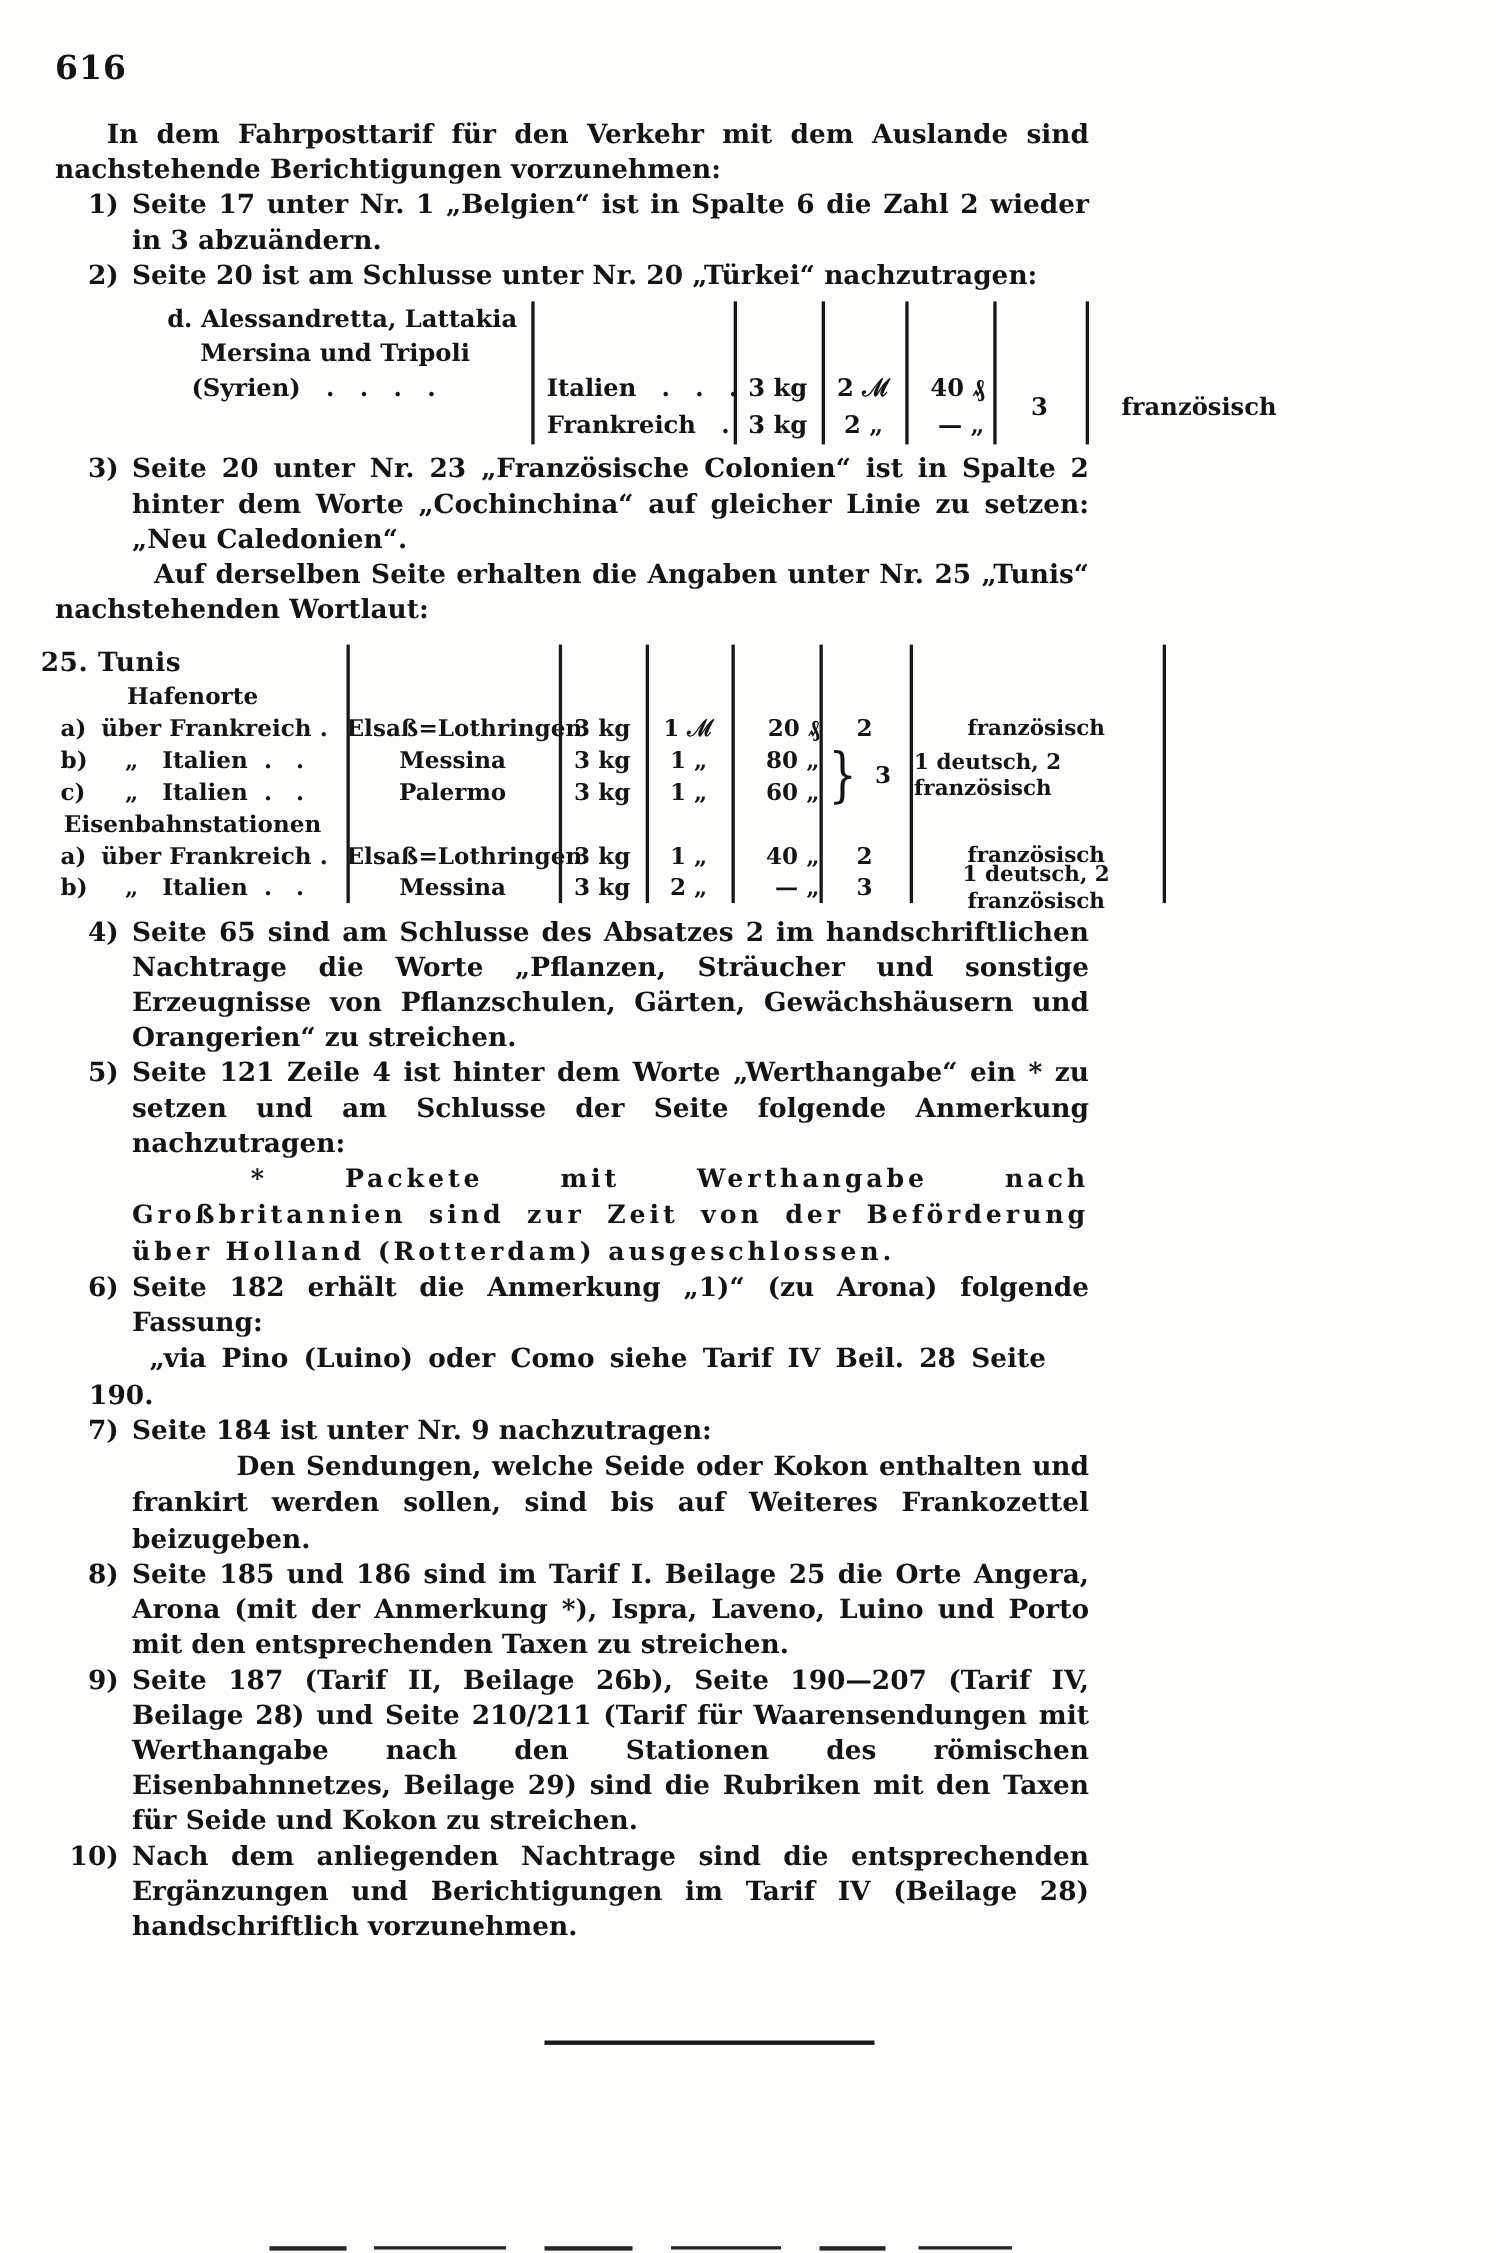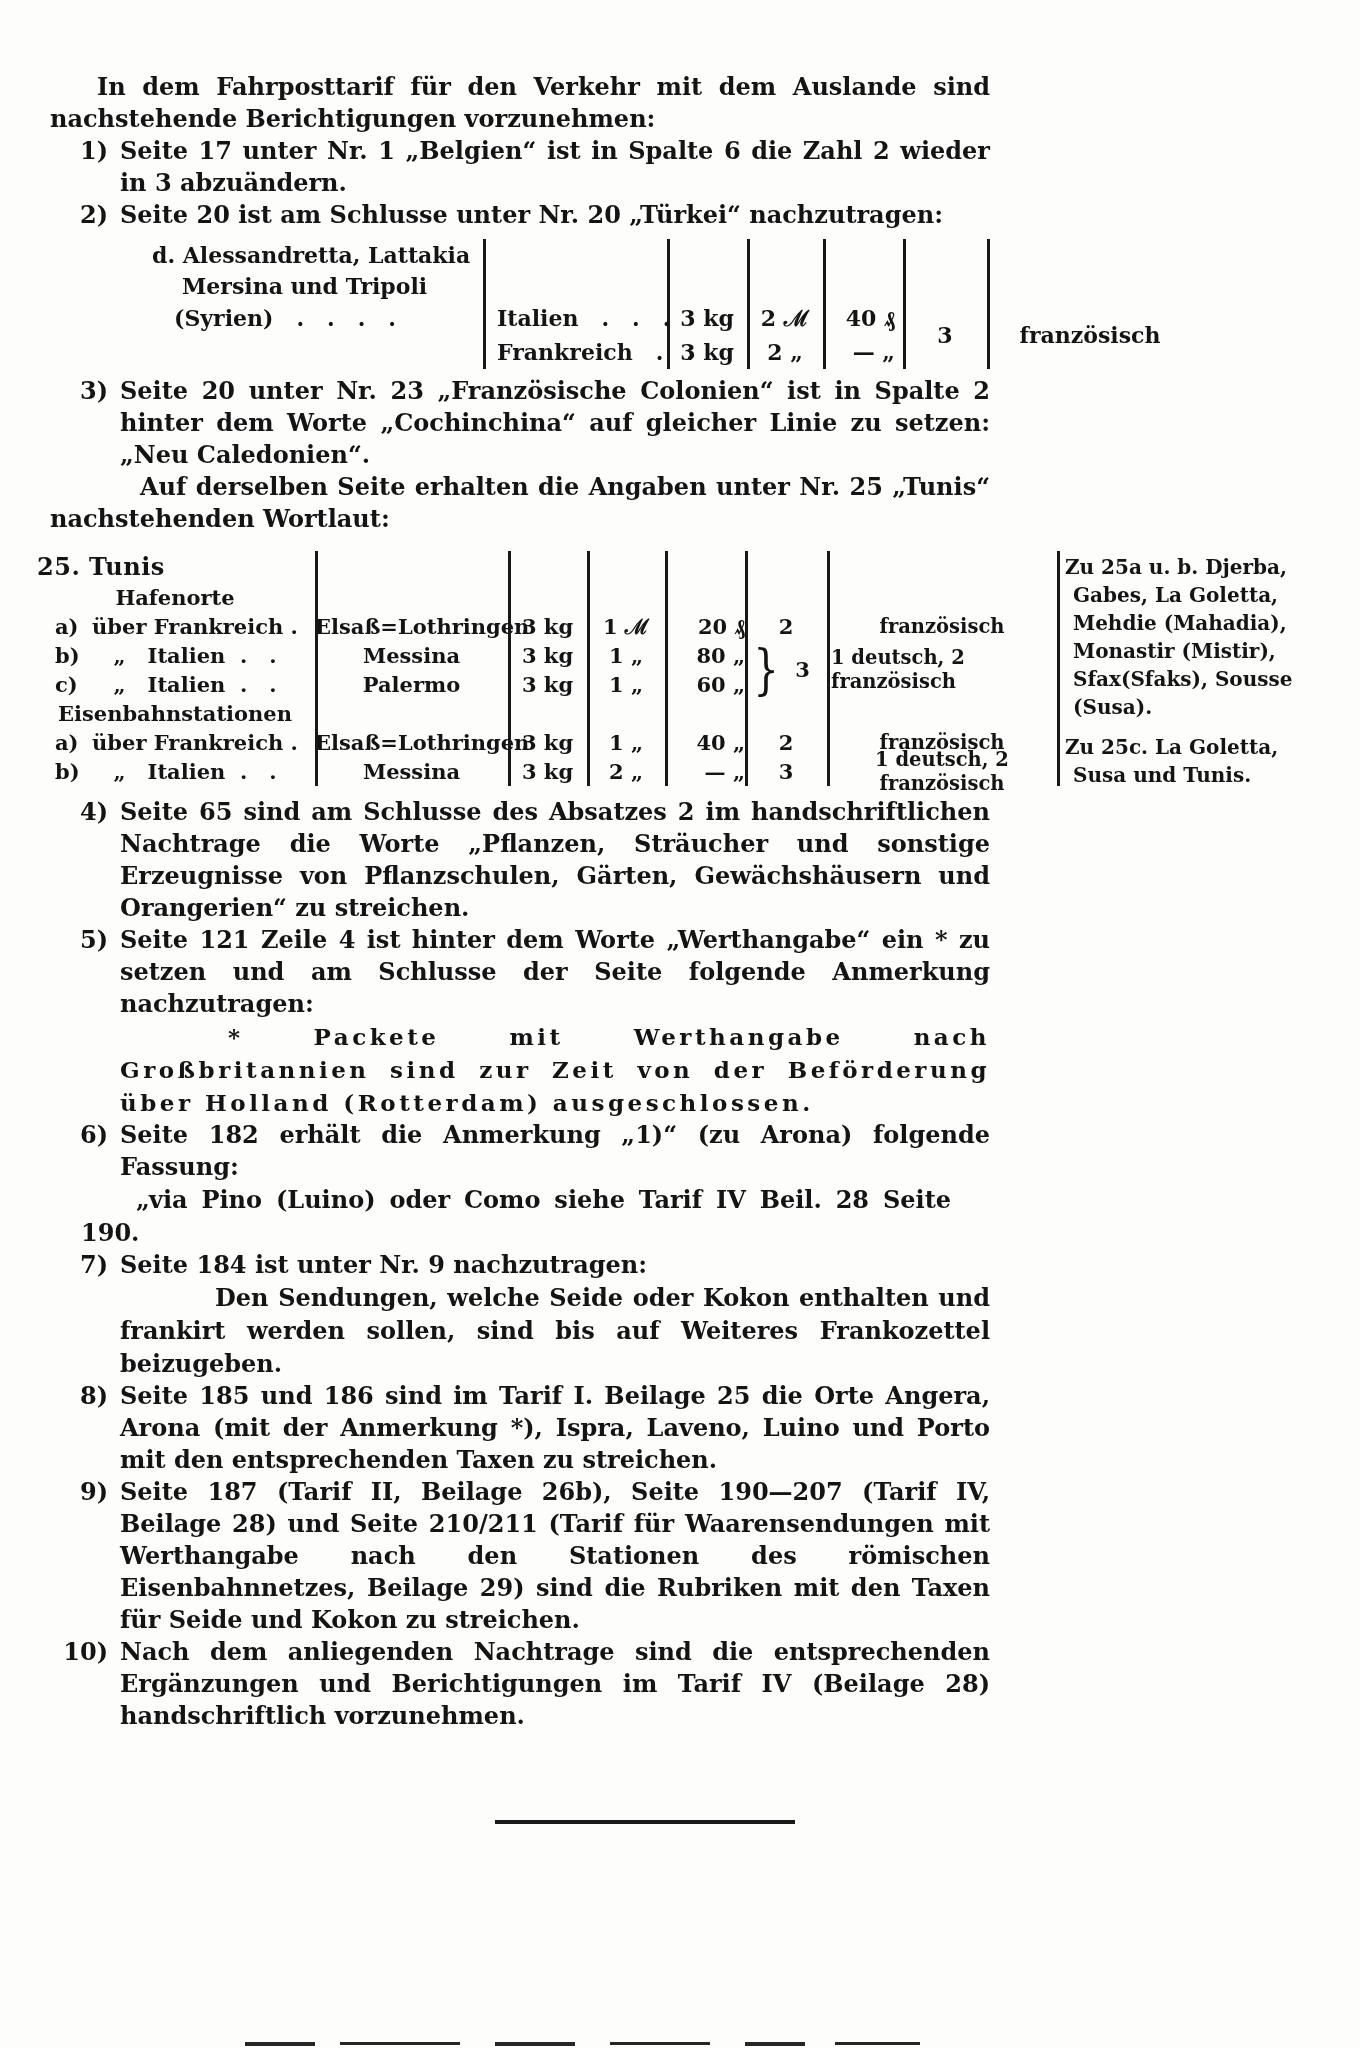--- a/index.html
+++ b/index.html
@@ -81,20 +81,21 @@
 
   .divider { width:300px; height:3.5px; background:#191919; margin:88px 0 0 445px; }
 
   .scanmark { position:absolute; background:#262626; }
 </style>
 </head>
 <body>
 
 <div class="page">
 
+  <div class="pagenum">616</div>
 
   <p class="intro">In dem Fahrposttarif für den Verkehr mit dem Auslande sind nachstehende Berichtigungen vorzunehmen:</p>
 
   <div class="item">
     <span class="inum">1)</span>
     <div class="ibody">Seite 17 unter Nr. 1 „Belgien“ ist in Spalte 6 die Zahl 2 wieder in 3 abzuändern.</div>
   </div>
 
   <div class="item">
     <span class="inum">2)</span>
@@ -221,24 +222,20 @@
       <div class="cz">3</div>
       <div class="cl">1 deutsch, 2 französisch</div>
     </div>
 
     <div class="t2-brace">
       <span class="bgl">}</span>
       <span class="bnum">3</span>
     </div>
     <div class="t2-langspan">1 deutsch, 2 französisch</div>
 
-    <div class="t2-notes">
-      <div class="nb">Zu 25a u. b. Djerba, Gabes, La Goletta, Mehdie (Mahadia), Monastir (Mistir), Sfax(Sfaks), Sousse (Susa).</div>
-      <div class="nb">Zu 25c. La Goletta, Susa und Tunis.</div>
-    </div>
   </div>
 
   <div class="item">
     <span class="inum">4)</span>
     <div class="ibody">Seite 65 sind am Schlusse des Absatzes 2 im handschriftlichen Nachtrage die Worte „Pflanzen, Sträucher und sonstige Erzeugnisse von Pflanzschulen, Gärten, Gewächshäusern und Orangerien“ zu streichen.</div>
   </div>
 
   <div class="item">
     <span class="inum">5)</span>
     <div class="ibody">Seite 121 Zeile 4 ist hinter dem Worte „Werthangabe“ ein * zu setzen und am Schlusse der Seite folgende Anmerkung nachzutragen:</div>

